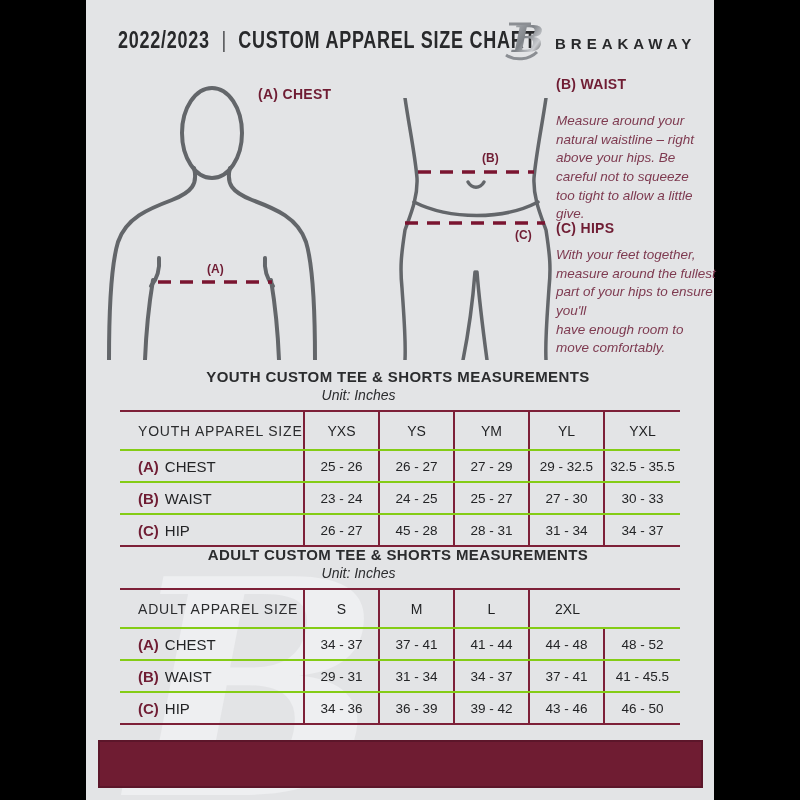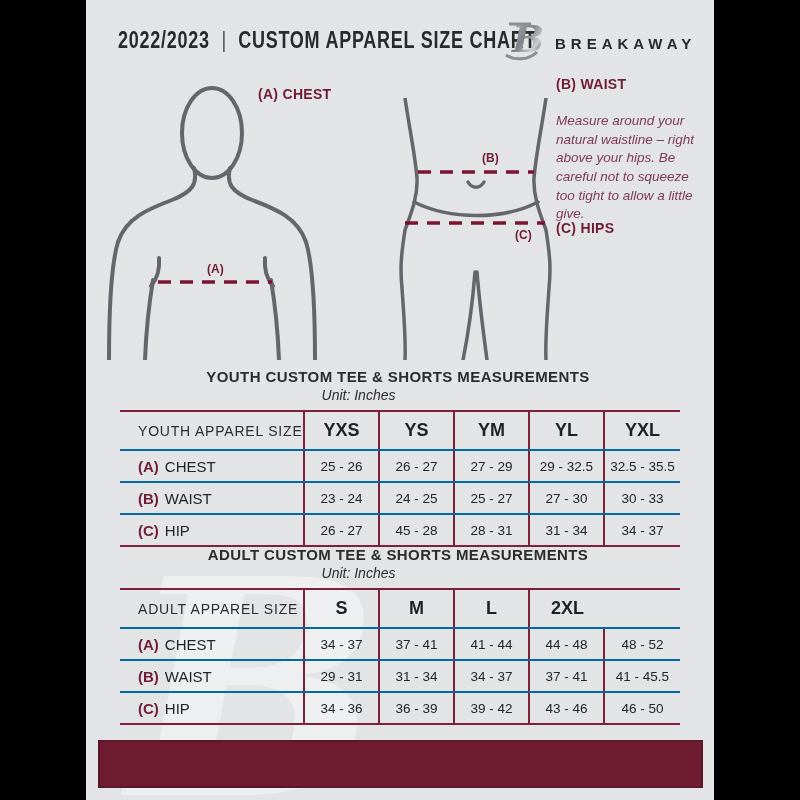--- a/index.html
+++ b/index.html
@@ -31,30 +31,30 @@
   
   .tbl-title{position:absolute;left:86px;width:624px;text-align:center;z-index:3;
              font-size:15px;font-weight:bold;letter-spacing:.4px;color:#2b2c2e;}
   .tbl-unit{position:absolute;left:86px;width:545px;text-align:center;z-index:3;
             font-size:14px;font-style:italic;color:#2b2c2e;}
 
   
   .size-table{position:absolute;left:120px;width:560px;z-index:3;
               border-top:2px solid #7d2038;border-bottom:2px solid #7d2038;}
   .t-row{display:grid;grid-template-columns:185px repeat(5,75px);height:30px;
-         border-bottom:2px solid #0369a1;}
+         border-bottom:2px solid #84cc16;}
   .t-row.hd{height:37px;}
   .t-row:last-child{border-bottom:none;}
   .t-cell{display:flex;align-items:center;justify-content:center;
           border-right:2px solid #7d2038;font-size:13.5px;color:#232426;}
   .t-cell:last-child{border-right:none;}
   .t-cell.lbl{justify-content:flex-start;padding-left:18px;font-size:15px;gap:6px;}
   .t-cell.corner{justify-content:flex-start;padding-left:18px;font-size:14px;
                  letter-spacing:.8px;color:#2b2c2e;}
-  .t-cell.sz{font-weight:bold;font-size:18px;color:#1f2022;}
+  .t-cell.sz{font-weight:normal;font-size:14px;color:#1f2022;}
   .pfx{font-weight:bold;color:#6f1c33;}
 
   
   .footer-bar{position:absolute;left:98px;top:740px;width:605px;height:48px;
               background:#6f1c32;border:2px solid #5c162a;box-sizing:border-box;z-index:3;}
 </style>
 </head>
 <body>
 
 <div class="canvas">
@@ -114,20 +114,22 @@
   <span class="marker" style="left:207px;top:262px;">(A)</span>
   <span class="marker" style="left:482px;top:151px;">(B)</span>
   <span class="marker" style="left:515px;top:228px;">(C)</span>
 
   <div class="g-head" style="left:258px;top:86px;">(A) CHEST</div>
 
   <div class="g-head" style="left:556px;top:76px;">(B) WAIST</div>
   <div class="g-text" style="left:556px;top:112px;width:152px;">Measure around your natural waistline – right above your hips. Be careful not to squeeze too tight to allow a little give.</div>
 
   <div class="g-head" style="left:556px;top:220px;">(C) HIPS</div>
+  <div class="g-text" style="left:556px;top:246px;width:160px;">With your feet together, measure around the fullest part of your hips to ensure you'll
+have enough room to move comfortably.</div>
 
   <div class="tbl-title" style="top:368px;">YOUTH CUSTOM TEE &amp; SHORTS MEASUREMENTS</div>
   <div class="tbl-unit" style="top:387px;">Unit: Inches</div>
 
   <div class="size-table" style="top:410px;">
     <div class="t-row hd">
       <div class="t-cell corner">YOUTH APPAREL SIZE</div>
       <div class="t-cell sz">YXS</div>
       <div class="t-cell sz">YS</div>
       <div class="t-cell sz">YM</div>

